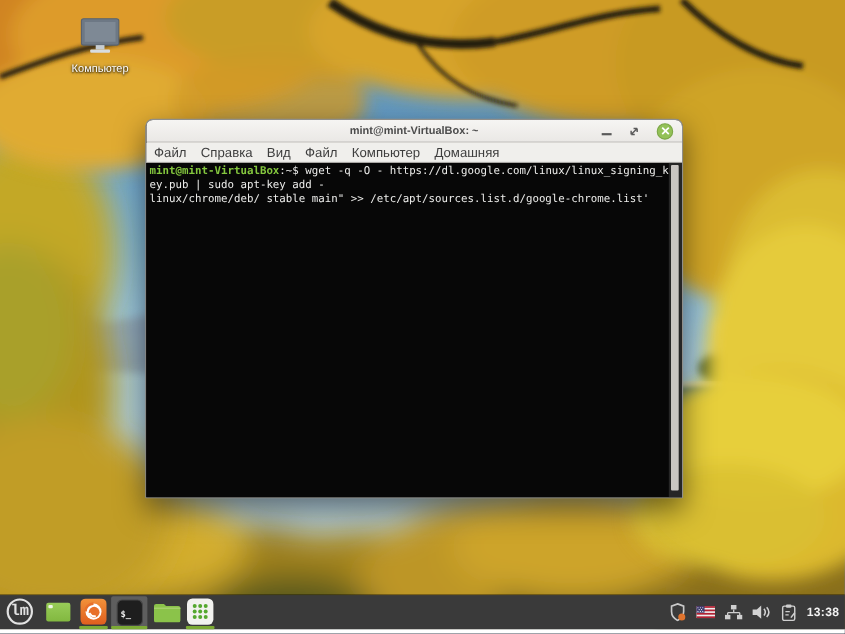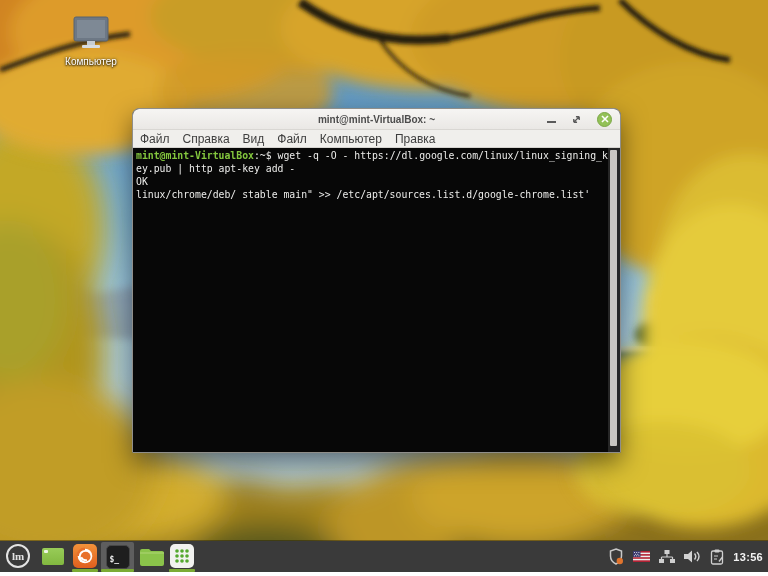--- a/index.html
+++ b/index.html
@@ -42,21 +42,21 @@
           vertical-align:-1px;margin-left:6px;}
   .sbar{position:absolute;top:0;right:0;bottom:0;width:12px;background:#262626;}
   .sthumb{position:absolute;left:2px;width:7px;top:2px;bottom:6px;background:#c9c6c2;border-radius:1px;}
 
   
   .panel{position:absolute;left:0;right:0;bottom:0;height:31px;background:#3a3a3a;z-index:10;
          box-shadow:0 -1px 0 rgba(0,0,0,.35);}
   .launcher{position:absolute;cursor:pointer;}
   .mint-circle{width:24px;height:24px;border:2px solid #e3e3e3;border-radius:50%;
                display:flex;align-items:center;justify-content:center;}
-  .mint-circle span{font-size:11px;font-weight:bold;color:#e3e3e3;font-family:Liberation Serif, serif;}
+  .mint-circle span{font-size:14px;font-weight:bold;color:#e3e3e3;font-family:Liberation Mono, monospace;}
   .showdesk{width:22px;height:17px;background:linear-gradient(#98cc58,#82b840);border-radius:2px;position:relative;}
   .showdesk i{position:absolute;left:2px;top:2px;width:4px;height:3px;background:#eef5e4;border-radius:1px;}
   .task-active{position:absolute;left:101px;top:1px;width:33px;height:29px;background:#5e5e5e;border-radius:2px;
                display:flex;align-items:center;justify-content:center;}
   .termicon{width:24px;height:24px;background:#1e1e1e;border:1px solid #474747;border-radius:5px;
             padding:2px 0 0 3px;}
   .termicon span{font-family:"DejaVu Sans Mono",monospace;font-size:8px;color:#ededed;font-weight:bold;}
   .gridbox{width:24px;height:24px;background:#f2f2ef;border-radius:5px;
            display:flex;align-items:center;justify-content:center;}
   .rundot{position:absolute;bottom:0;height:3px;background:#7cab34;border-radius:1px;}
@@ -183,26 +183,25 @@
           </svg>
         </div>
       </div>
     </div>
     <div class="menubar">
       <span>Файл</span>
       <span>Справка</span>
       <span>Вид</span>
       <span>Файл</span>
       <span>Компьютер</span>
-      <span>Правка</span>
+      <span>Домашняя</span>
     </div>
     <div class="screen">
       <div class="trow"><span class="u">mint@mint-VirtualBox</span><span>:~$</span><span> wget -q -O - https://dl.google.com/linux/linux_signing_k</span></div>
-      <div class="trow"><span>ey.pub | http apt-key add -</span></div>
-      <div class="trow"><span>OK</span></div>
+      <div class="trow"><span>ey.pub | sudo apt-key add -</span></div>
       <div class="trow"><span>linux/chrome/deb/ stable main" &gt;&gt; /etc/apt/sources.list.d/google-chrome.list'</span></div>
       <div class="sbar">
         <div class="sthumb"></div>
       </div>
     </div>
   </div>
 
   <div class="panel">
     <div class="launcher" style="left:6px;top:3px;">
       <div class="mint-circle">
@@ -296,17 +295,17 @@
         <polygon points="0,4 4,4 8,0.5 8,12.5 4,9 0,9" fill="#d2d2d2"></polygon>
         <path d="M10.5,3.5 q2.5,3 0,6" stroke="#d2d2d2" stroke-width="1.4" fill="none"></path>
         <path d="M13,2 q4,4.5 0,9" stroke="#d2d2d2" stroke-width="1.4" fill="none"></path>
       </svg>
       <svg width="14" height="16" viewBox="0 0 13 16">
         <rect x="1" y="2" width="11" height="13" rx="1.5" fill="none" stroke="#cfcfcf" stroke-width="1.3"></rect>
         <rect x="4" y="0.5" width="5" height="3" rx="1" fill="#cfcfcf"></rect>
         <path d="M3.5,7 h4 M3.5,10 h3" stroke="#cfcfcf" stroke-width="1"></path>
         <path d="M8.5,12.5 l3.5,-4.5" stroke="#cfcfcf" stroke-width="1.4"></path>
       </svg>
-      <span class="clock">13:56</span>
+      <span class="clock">13:38</span>
     </div>
   </div>
 
 </div>
 
 </body></html>

